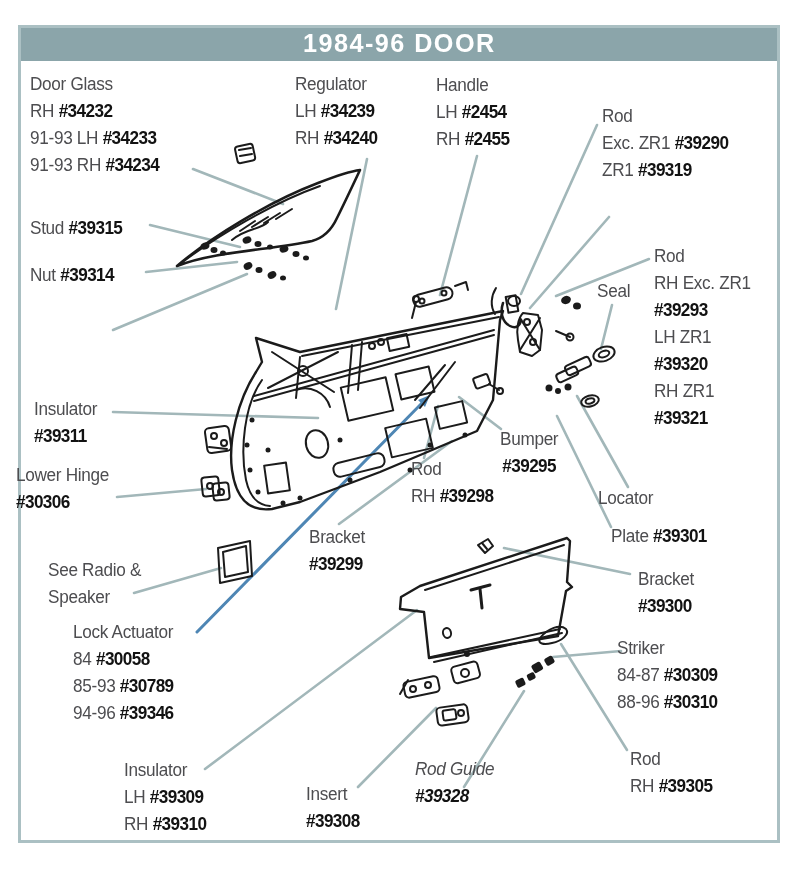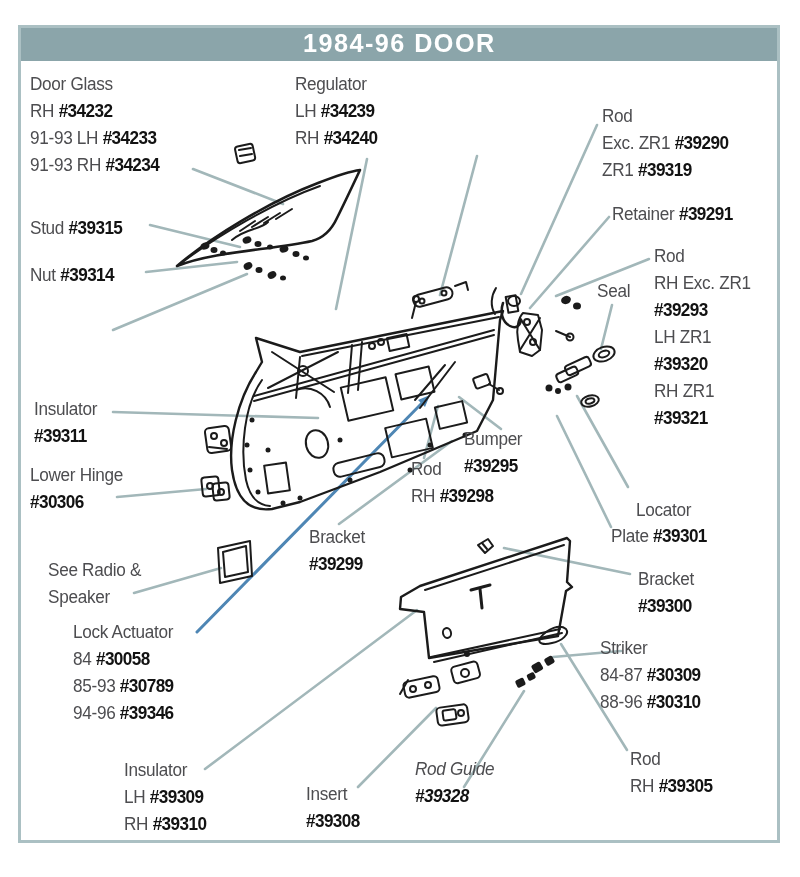--- a/index.html
+++ b/index.html
@@ -243,27 +243,29 @@
         <div class="lbl-line"><span class="lt">Door Glass</span></div>
         <div class="lbl-line"><span class="lt">RH </span><span class="pn">#34232</span></div>
         <div class="lbl-line"><span class="lt">91-93 LH </span><span class="pn">#34233</span></div>
         <div class="lbl-line"><span class="lt">91-93 RH </span><span class="pn">#34234</span></div>
       </div>
       <div class="part-label" style="left: 295px; top: 71px;">
         <div class="lbl-line"><span class="lt">Regulator</span></div>
         <div class="lbl-line"><span class="lt">LH </span><span class="pn">#34239</span></div>
         <div class="lbl-line"><span class="lt">RH </span><span class="pn">#34240</span></div>
       </div>
+      <div class="part-label" style="left: 436px; top: 72px;">
+        <div class="lbl-line"><span class="lt">Handle</span></div>
+        <div class="lbl-line"><span class="lt">LH </span><span class="pn">#2454</span></div>
+        <div class="lbl-line"><span class="lt">RH </span><span class="pn">#2455</span></div>
+      </div>
       <div class="part-label" style="left: 602px; top: 103px;">
         <div class="lbl-line"><span class="lt">Rod</span></div>
         <div class="lbl-line"><span class="lt">Exc. ZR1 </span><span class="pn">#39290</span></div>
         <div class="lbl-line"><span class="lt">ZR1 </span><span class="pn">#39319</span></div>
-      </div>
-      <div class="part-label" style="left: 612px; top: 201px;">
-        <div class="lbl-line"><span class="lt">Retainer </span><span class="pn">#39291</span></div>
       </div>
       <div class="part-label" style="left: 654px; top: 243px;">
         <div class="lbl-line"><span class="lt">Rod</span></div>
         <div class="lbl-line"><span class="lt">RH Exc. ZR1</span></div>
         <div class="lbl-line"><span class="pn">#39293</span></div>
         <div class="lbl-line"><span class="lt">LH ZR1</span></div>
         <div class="lbl-line"><span class="pn">#39320</span></div>
         <div class="lbl-line"><span class="lt">RH ZR1</span></div>
         <div class="lbl-line"><span class="pn">#39321</span></div>
       </div>
@@ -273,33 +275,33 @@
       <div class="part-label" style="left: 30px; top: 215px;">
         <div class="lbl-line"><span class="lt">Stud </span><span class="pn">#39315</span></div>
       </div>
       <div class="part-label" style="left: 30px; top: 262px;">
         <div class="lbl-line"><span class="lt">Nut </span><span class="pn">#39314</span></div>
       </div>
       <div class="part-label" style="left: 34px; top: 396px;">
         <div class="lbl-line"><span class="lt">Insulator</span></div>
         <div class="lbl-line"><span class="pn">#39311</span></div>
       </div>
-      <div class="part-label" style="left: 30px; top: 462px;">
+      <div class="part-label" style="left: 16px; top: 462px;">
         <div class="lbl-line"><span class="lt">Lower Hinge</span></div>
         <div class="lbl-line"><span class="pn">#30306</span></div>
       </div>
       <div class="part-label" style="left: 411px; top: 456px;">
         <div class="lbl-line"><span class="lt">Rod</span></div>
         <div class="lbl-line"><span class="lt">RH </span><span class="pn">#39298</span></div>
       </div>
-      <div class="part-label" style="left: 464px; top: 426px;">
+      <div class="part-label" style="left: 500px; top: 426px; text-align: center;">
         <div class="lbl-line"><span class="lt">Bumper</span></div>
         <div class="lbl-line"><span class="pn">#39295</span></div>
       </div>
-      <div class="part-label" style="left: 636px; top: 485px; margin-top: 12px;">
+      <div class="part-label" style="left: 598px; top: 485px;">
         <div class="lbl-line"><span class="lt">Locator</span></div>
       </div>
       <div class="part-label" style="left: 611px; top: 523px;">
         <div class="lbl-line"><span class="lt">Plate </span><span class="pn">#39301</span></div>
       </div>
       <div class="part-label" style="left: 309px; top: 524px;">
         <div class="lbl-line"><span class="lt">Bracket</span></div>
         <div class="lbl-line"><span class="pn">#39299</span></div>
       </div>
       <div class="part-label" style="left: 48px; top: 557px;">
@@ -309,21 +311,21 @@
       <div class="part-label" style="left: 638px; top: 566px;">
         <div class="lbl-line"><span class="lt">Bracket</span></div>
         <div class="lbl-line"><span class="pn">#39300</span></div>
       </div>
       <div class="part-label" style="left: 73px; top: 619px;">
         <div class="lbl-line"><span class="lt">Lock Actuator</span></div>
         <div class="lbl-line"><span class="lt">84 </span><span class="pn">#30058</span></div>
         <div class="lbl-line"><span class="lt">85-93 </span><span class="pn">#30789</span></div>
         <div class="lbl-line"><span class="lt">94-96 </span><span class="pn">#39346</span></div>
       </div>
-      <div class="part-label" style="left: 600px; top: 635px;">
+      <div class="part-label" style="left: 617px; top: 635px;">
         <div class="lbl-line"><span class="lt">Striker</span></div>
         <div class="lbl-line"><span class="lt">84-87 </span><span class="pn">#30309</span></div>
         <div class="lbl-line"><span class="lt">88-96 </span><span class="pn">#30310</span></div>
       </div>
       <div class="part-label" style="left: 630px; top: 746px;">
         <div class="lbl-line"><span class="lt">Rod</span></div>
         <div class="lbl-line"><span class="lt">RH </span><span class="pn">#39305</span></div>
       </div>
       <div class="part-label" style="left: 124px; top: 757px;">
         <div class="lbl-line"><span class="lt">Insulator</span></div>

